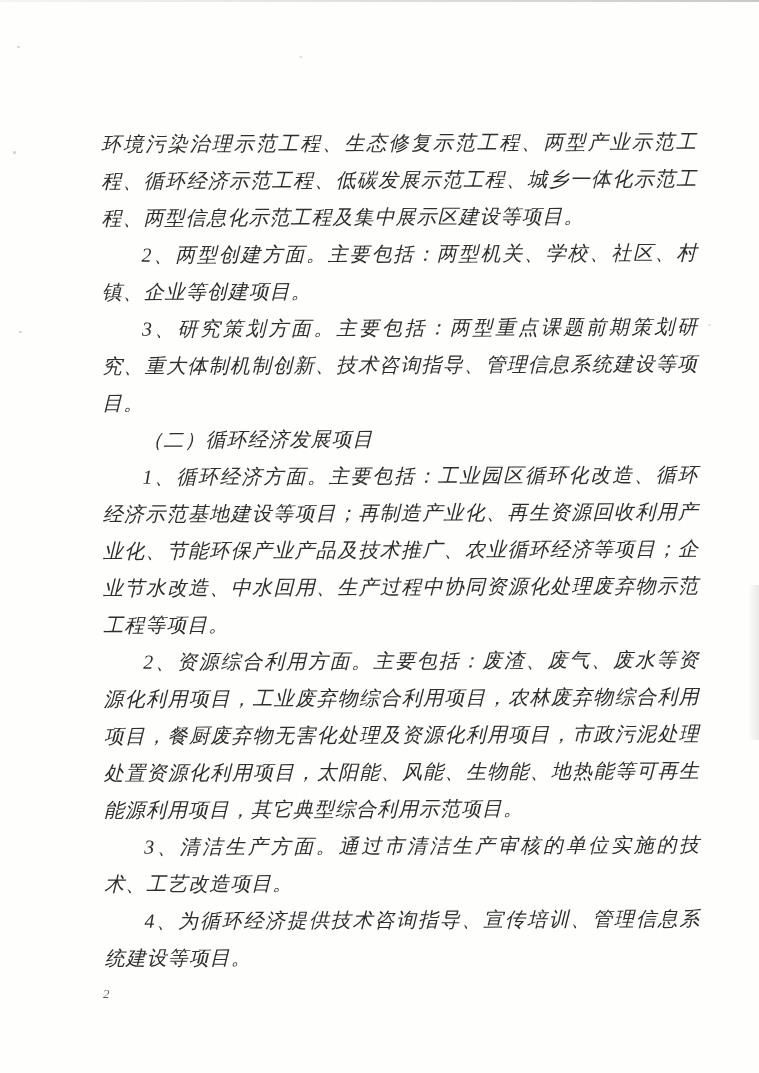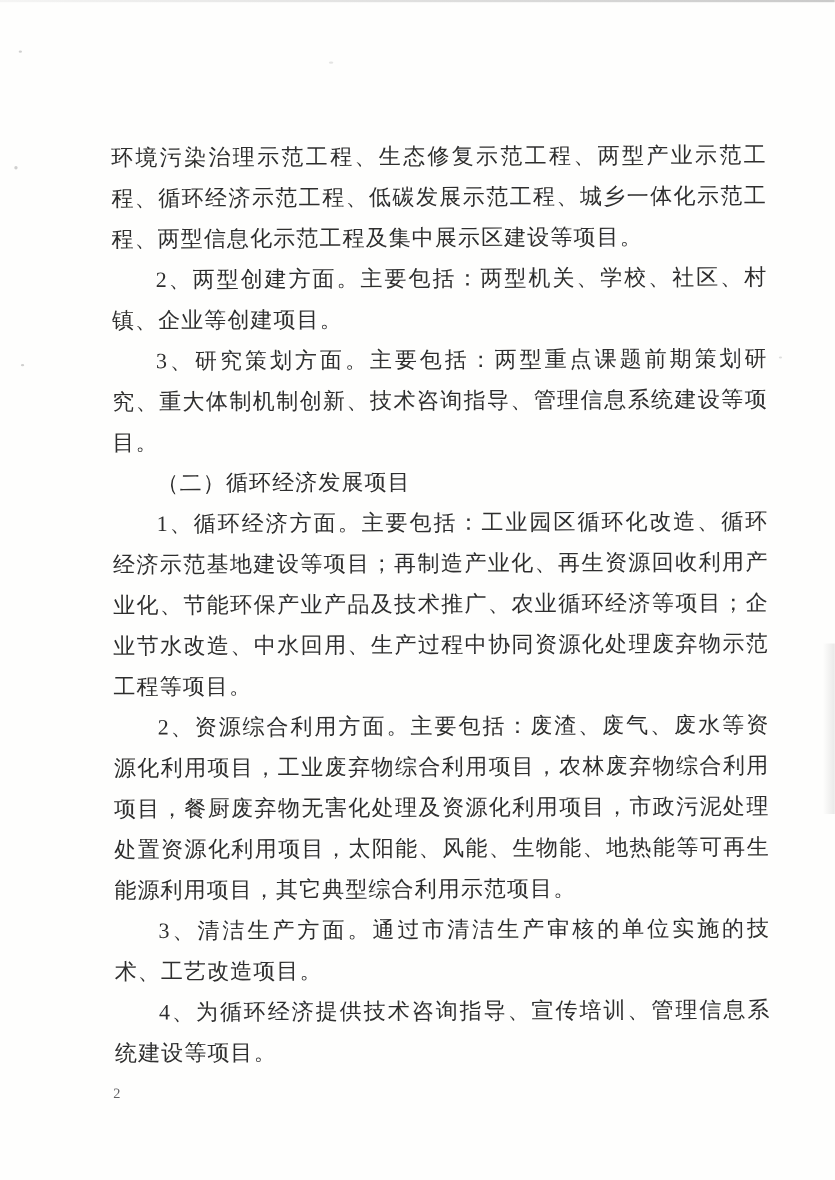--- a/index.html
+++ b/index.html
@@ -7,20 +7,21 @@
     padding: 0;
     background: #ffffff;
   }
   .page {
     position: relative;
     width: 759px;
     height: 1073px;
     background: #fefefd;
     overflow: hidden;
     font-family: "Liberation Serif", "DejaVu Serif", serif;
+    font-style: italic;
   }
   
   .scan-top-edge {
     position: absolute;
     top: 0; left: 0; right: 0;
     height: 2px;
     background: linear-gradient(to right, rgba(175,175,175,0.12), rgba(150,150,150,0.5));
   }
   
   .scan-right-band {

